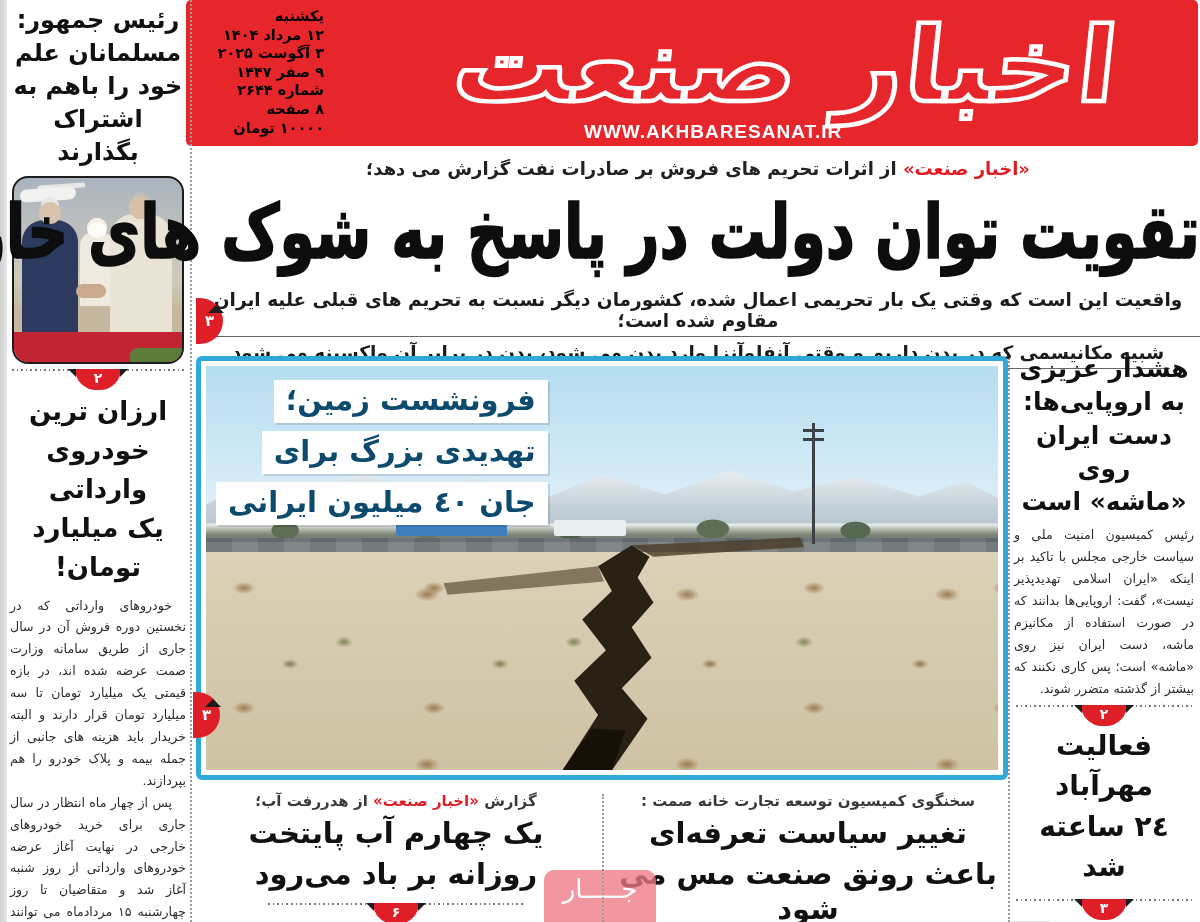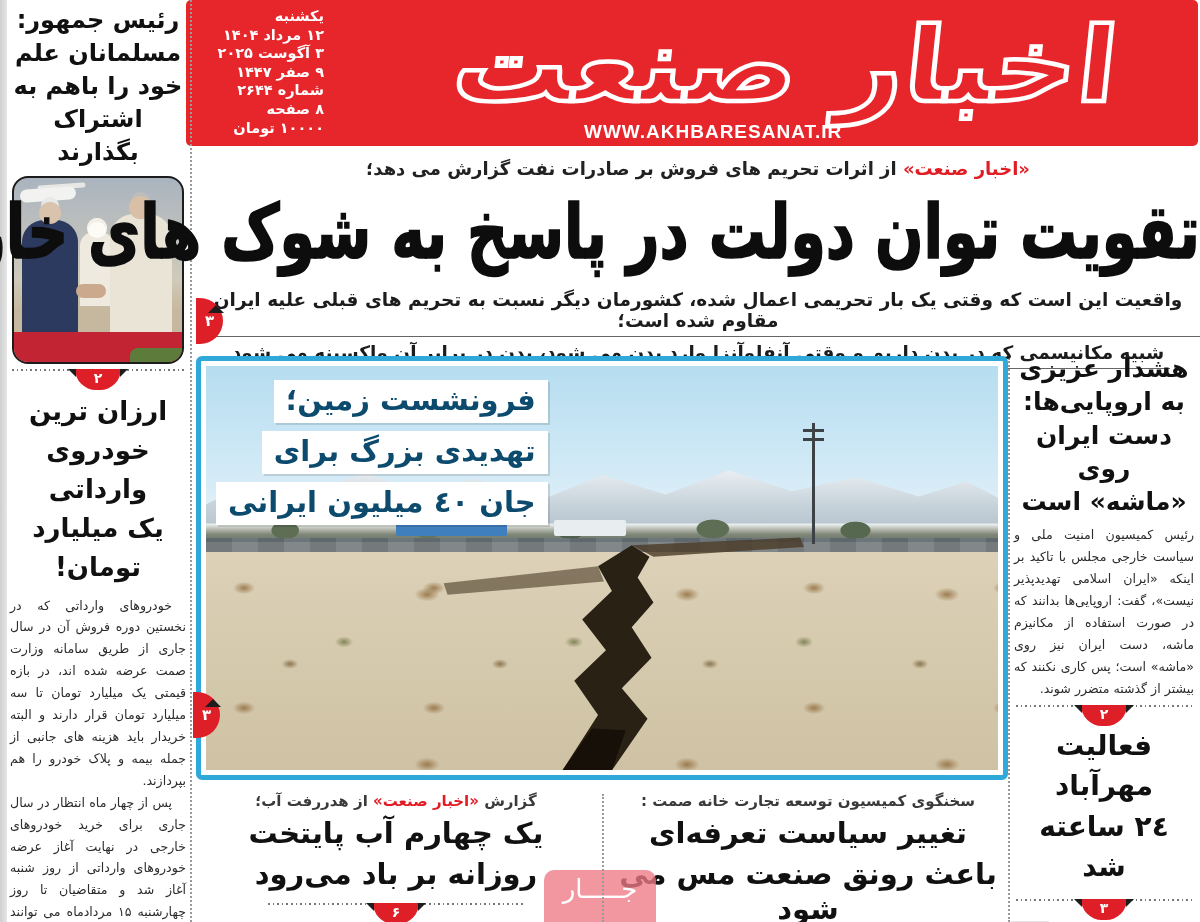--- a/index.html
+++ b/index.html
@@ -9,21 +9,21 @@
     position:relative; width:1200px; height:922px; margin:0 auto;
     background:#ffffff; overflow:hidden; direction:rtl;
   }
   .scan-edge { position:absolute; left:0; top:0; width:7px; height:100%;
     background:linear-gradient(90deg,#cfcfcf,#e6e6e6); }
 
   
   .banner { position:absolute; left:186px; top:0; width:1012px; height:146px;
     background:#e7262c; border-radius:5px; }
   .banner .dates { position:absolute; left:10px; top:7px; width:128px;
-    color:#ffffff; font-size:14.5px; font-weight:bold; line-height:18.6px; text-align:right; }
+    color:#000000; font-size:14.5px; font-weight:bold; line-height:18.6px; text-align:right; }
   .banner .logo-wrap { position:absolute; left:190px; right:4px; top:-10px; height:150px;
     display:flex; align-items:center; justify-content:center; overflow:visible; }
   .banner .logo {
     color:#e7262c; font-weight:bold; font-size:92px; white-space:nowrap;
     -webkit-text-stroke:4px #ffffff; text-stroke:4px #ffffff;
     transform:skewX(-6deg) scale(1.25,1.12); letter-spacing:2px;
     text-shadow:0 0 2px rgba(255,255,255,.7);
   }
   .banner .site-url { position:absolute; left:398px; bottom:3px; direction:ltr;
     color:#fff; font-family:"Liberation Sans", sans-serif; font-weight:bold;

